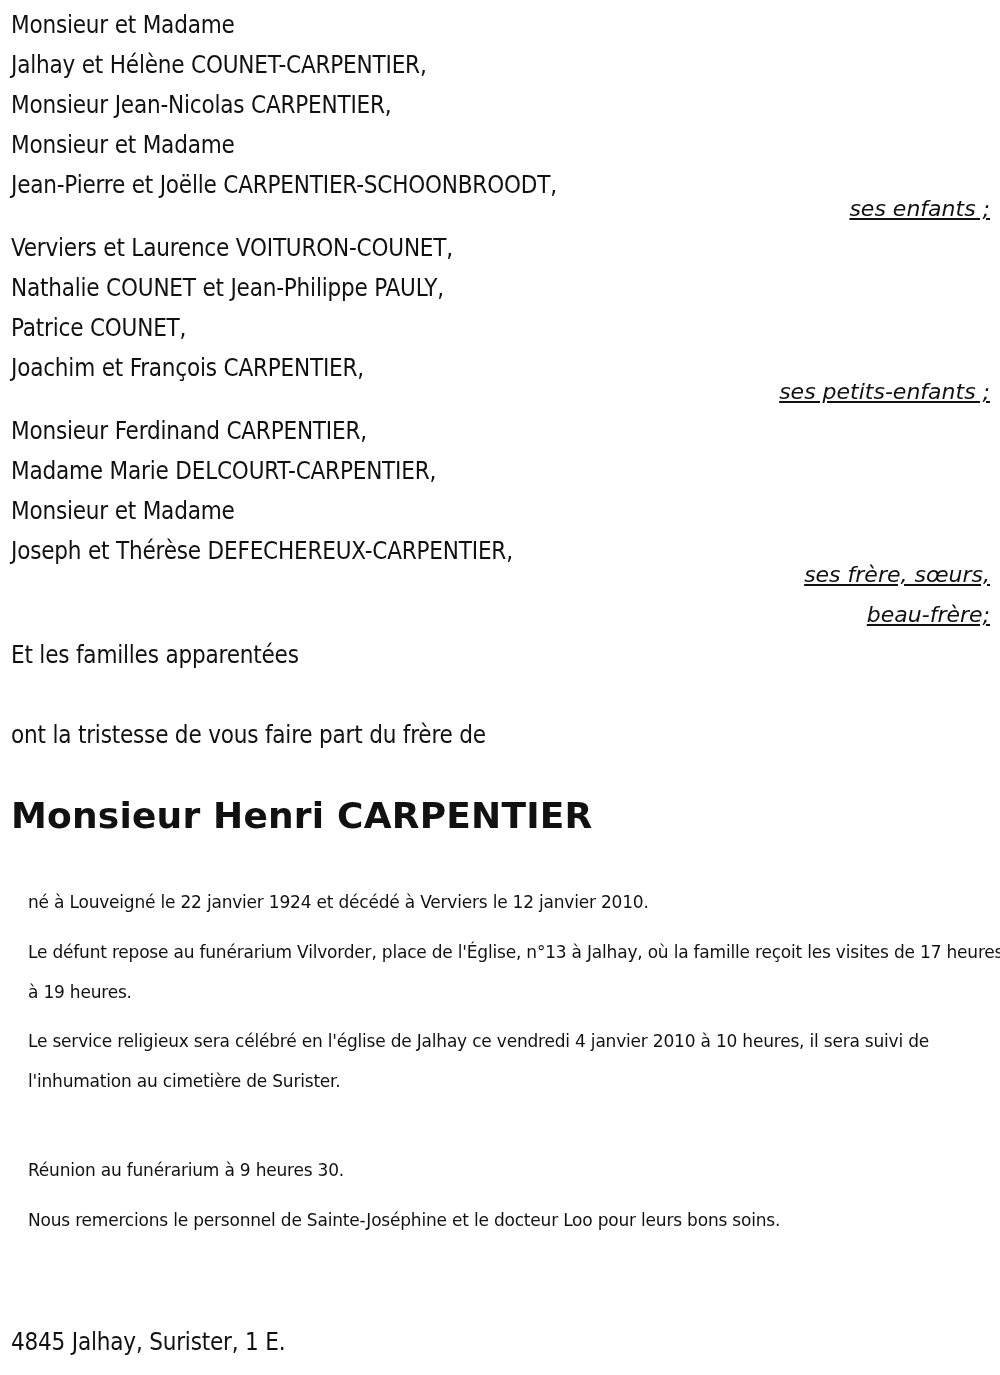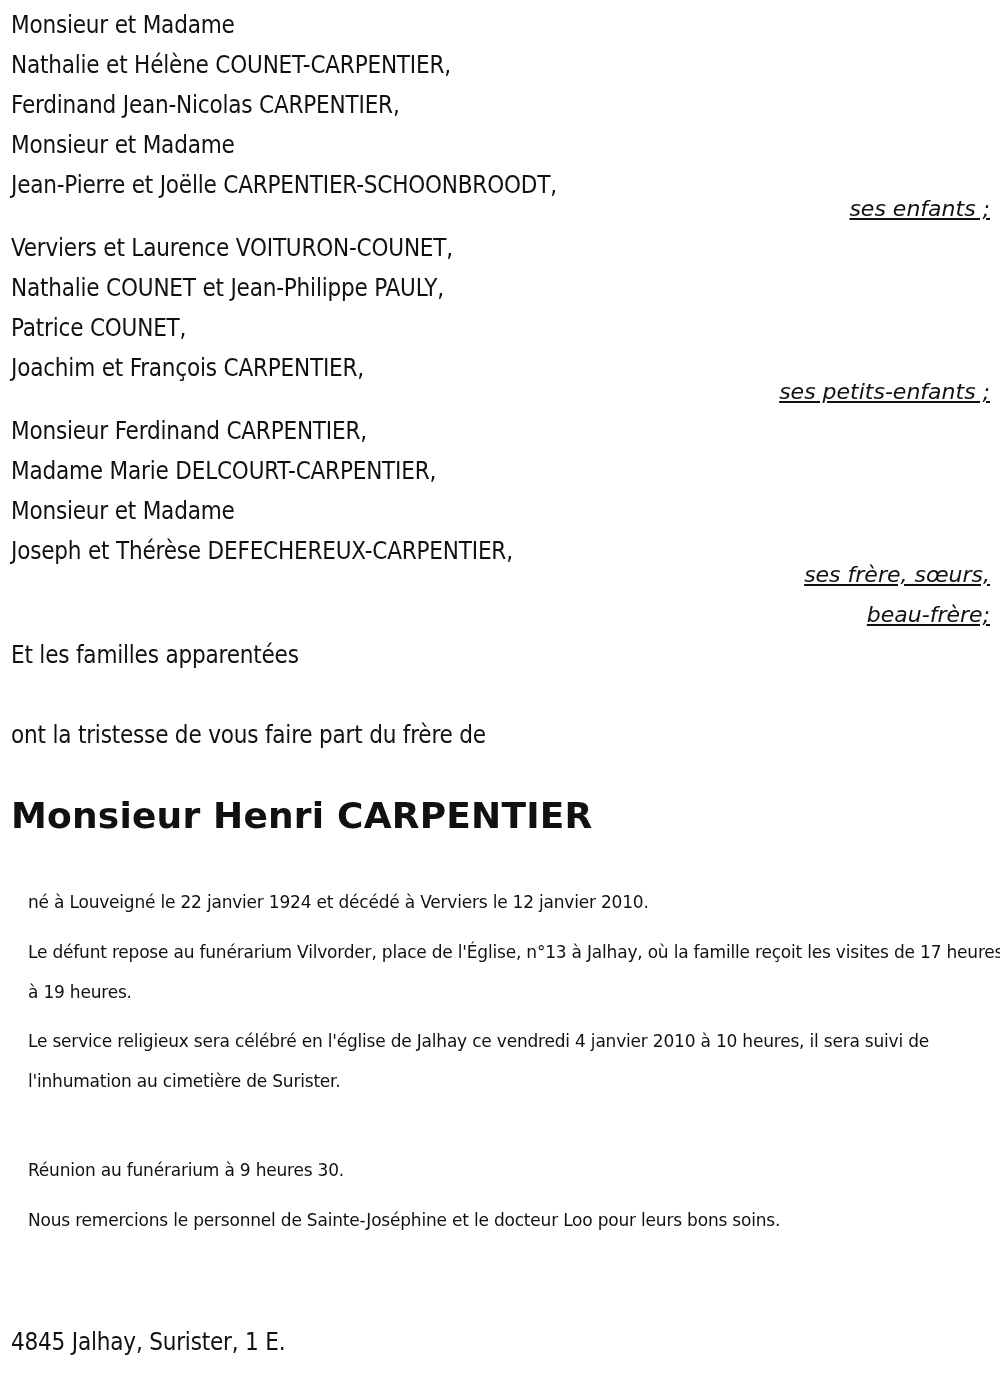--- a/index.html
+++ b/index.html
@@ -52,22 +52,22 @@
       font-size: 17px;
       line-height: 40px;
       letter-spacing: -0.2px;
     }
   </style>
 </head>
 <body>
 
 <div>
   <div class="line" style="top:9px">Monsieur et Madame</div>
-  <div class="line" style="top:49px">Nathalie et Hélène COUNET-CARPENTIER,</div>
-  <div class="line" style="top:89px">Ferdinand Jean-Nicolas CARPENTIER,</div>
+  <div class="line" style="top:49px">Jalhay et Hélène COUNET-CARPENTIER,</div>
+  <div class="line" style="top:89px">Monsieur Jean-Nicolas CARPENTIER,</div>
   <div class="line" style="top:129px">Monsieur et Madame</div>
   <div class="line" style="top:169px">Jean-Pierre et Joëlle CARPENTIER-SCHOONBROODT,</div>
   <div class="right" style="top:195px">ses enfants ;</div>
 </div>
 
 <div>
   <div class="line" style="top:232px">Verviers et Laurence VOITURON-COUNET,</div>
   <div class="line" style="top:272px">Nathalie COUNET et Jean-Philippe PAULY,</div>
   <div class="line" style="top:312px">Patrice COUNET,</div>
   <div class="line" style="top:352px">Joachim et François CARPENTIER,</div>

